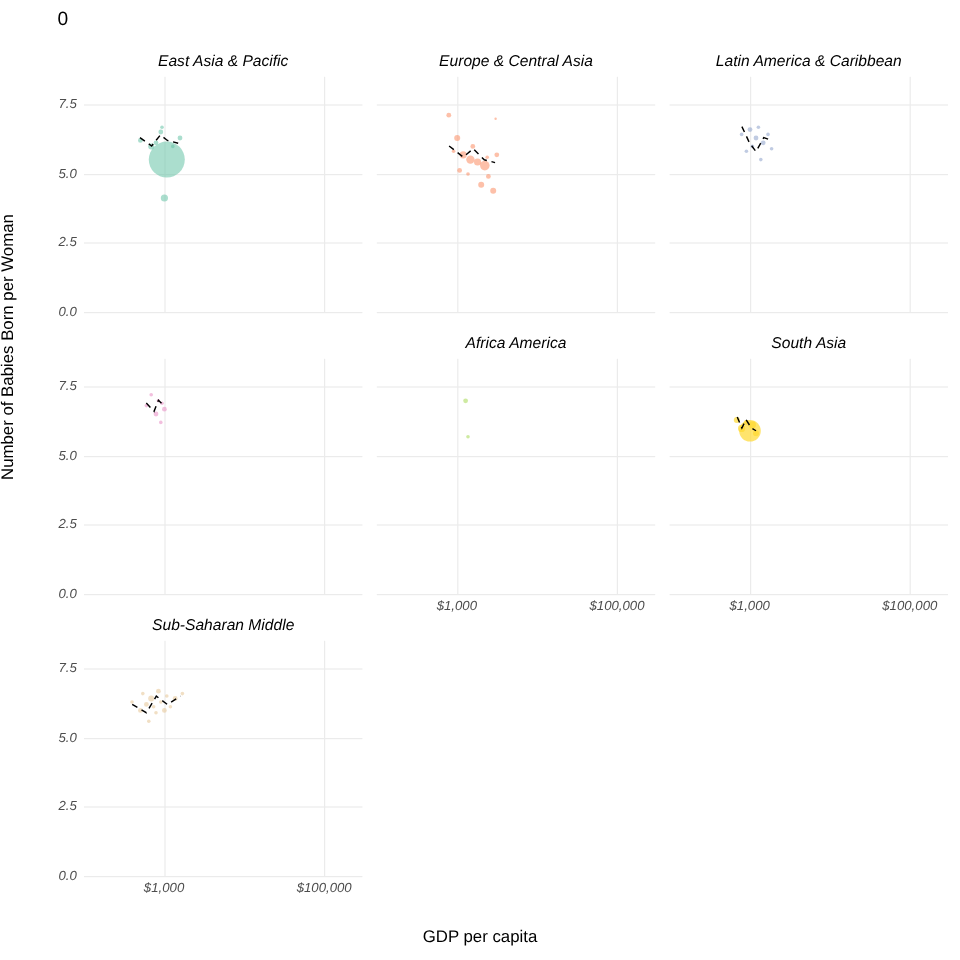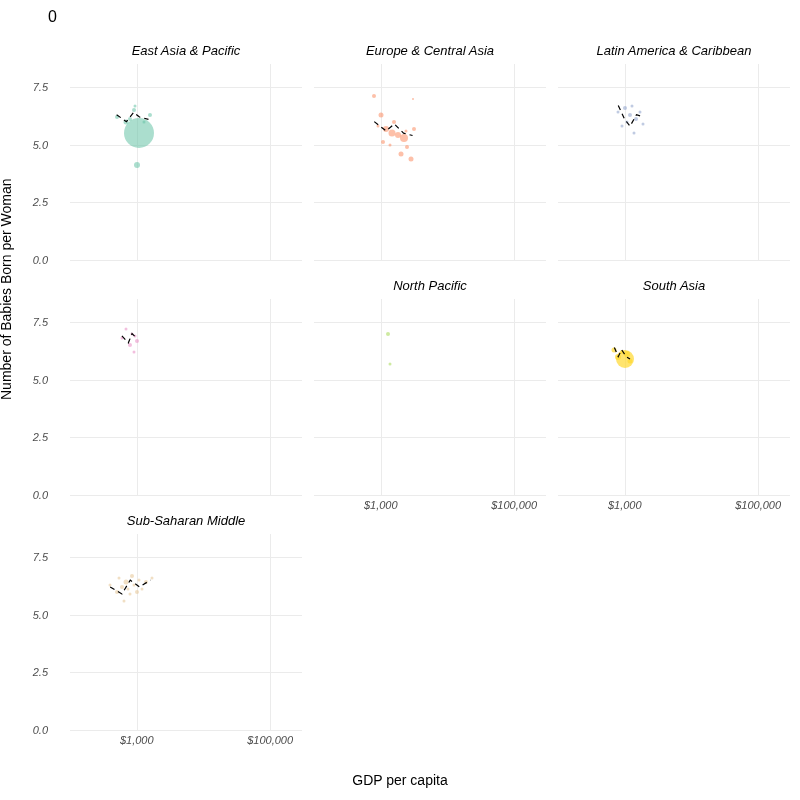--- a/index.html
+++ b/index.html
@@ -92,21 +92,21 @@
   .panel .vline {
     position: absolute;
     top: 0;
     bottom: 0;
     width: 1px;
     background: #ebebeb;
   }
   .ytick {
     position: absolute;
     right: 100%;
-    margin-right: 22px;
+    margin-right: 6px;
     font-size: 11px;
     color: #4d4d4d;
     transform: translateY(-50%);
     white-space: nowrap;
   }
   .xtick {
     position: absolute;
     top: 100%;
     margin-top: 4px;
     font-size: 11px;
@@ -245,21 +245,21 @@
           <div class="dot reg-mena" style="width: 3px; height: 3px; left: 62.0126px; top: 34.5882px;"></div>
           <div class="dot reg-mena" style="width: 3px; height: 3px; left: 63.6688px; top: 53.0353px;"></div>
           <div class="dot reg-mena" style="width: 3px; height: 3px; left: 65.2355px; top: 36.8941px;"></div>
           <div class="dot reg-mena" style="width: 4px; height: 4px; left: 66.7219px; top: 41.5059px;"></div>
           <svg class="trend" width="232" height="196">
             <path d="M51.91969933287825 36.894117647058835 L58.38571572139267 43.81176470588238 L62.01256009494566 34.58823529411765 L66.72186070160635 39.20000000000002 " fill="none" stroke="#000" stroke-width="1.2" stroke-dasharray="5,4"></path>
           </svg>
         </div>
     </div>
     <div class="facet c2">
-      <div class="facet-title">North Pacific</div>
+      <div class="facet-title">Africa America</div>
       <div class="panel">
           <div class="hline" style="top: 196px;"></div>
           <div class="hline" style="top: 138.353px;"></div>
           <div class="hline" style="top: 80.7059px;"></div>
           <div class="hline" style="top: 23.0588px;"></div>
           <div class="vline" style="left: 66.7219px;"></div>
           <div class="xtick" style="left: 66.7219px;">$1,000</div>
           <div class="vline" style="left: 200.166px;"></div>
           <div class="xtick" style="left: 200.166px;">$100,000</div>
           <div class="dot reg-na" style="width: 4px; height: 4px; left: 74.3244px; top: 34.5882px;"></div>

